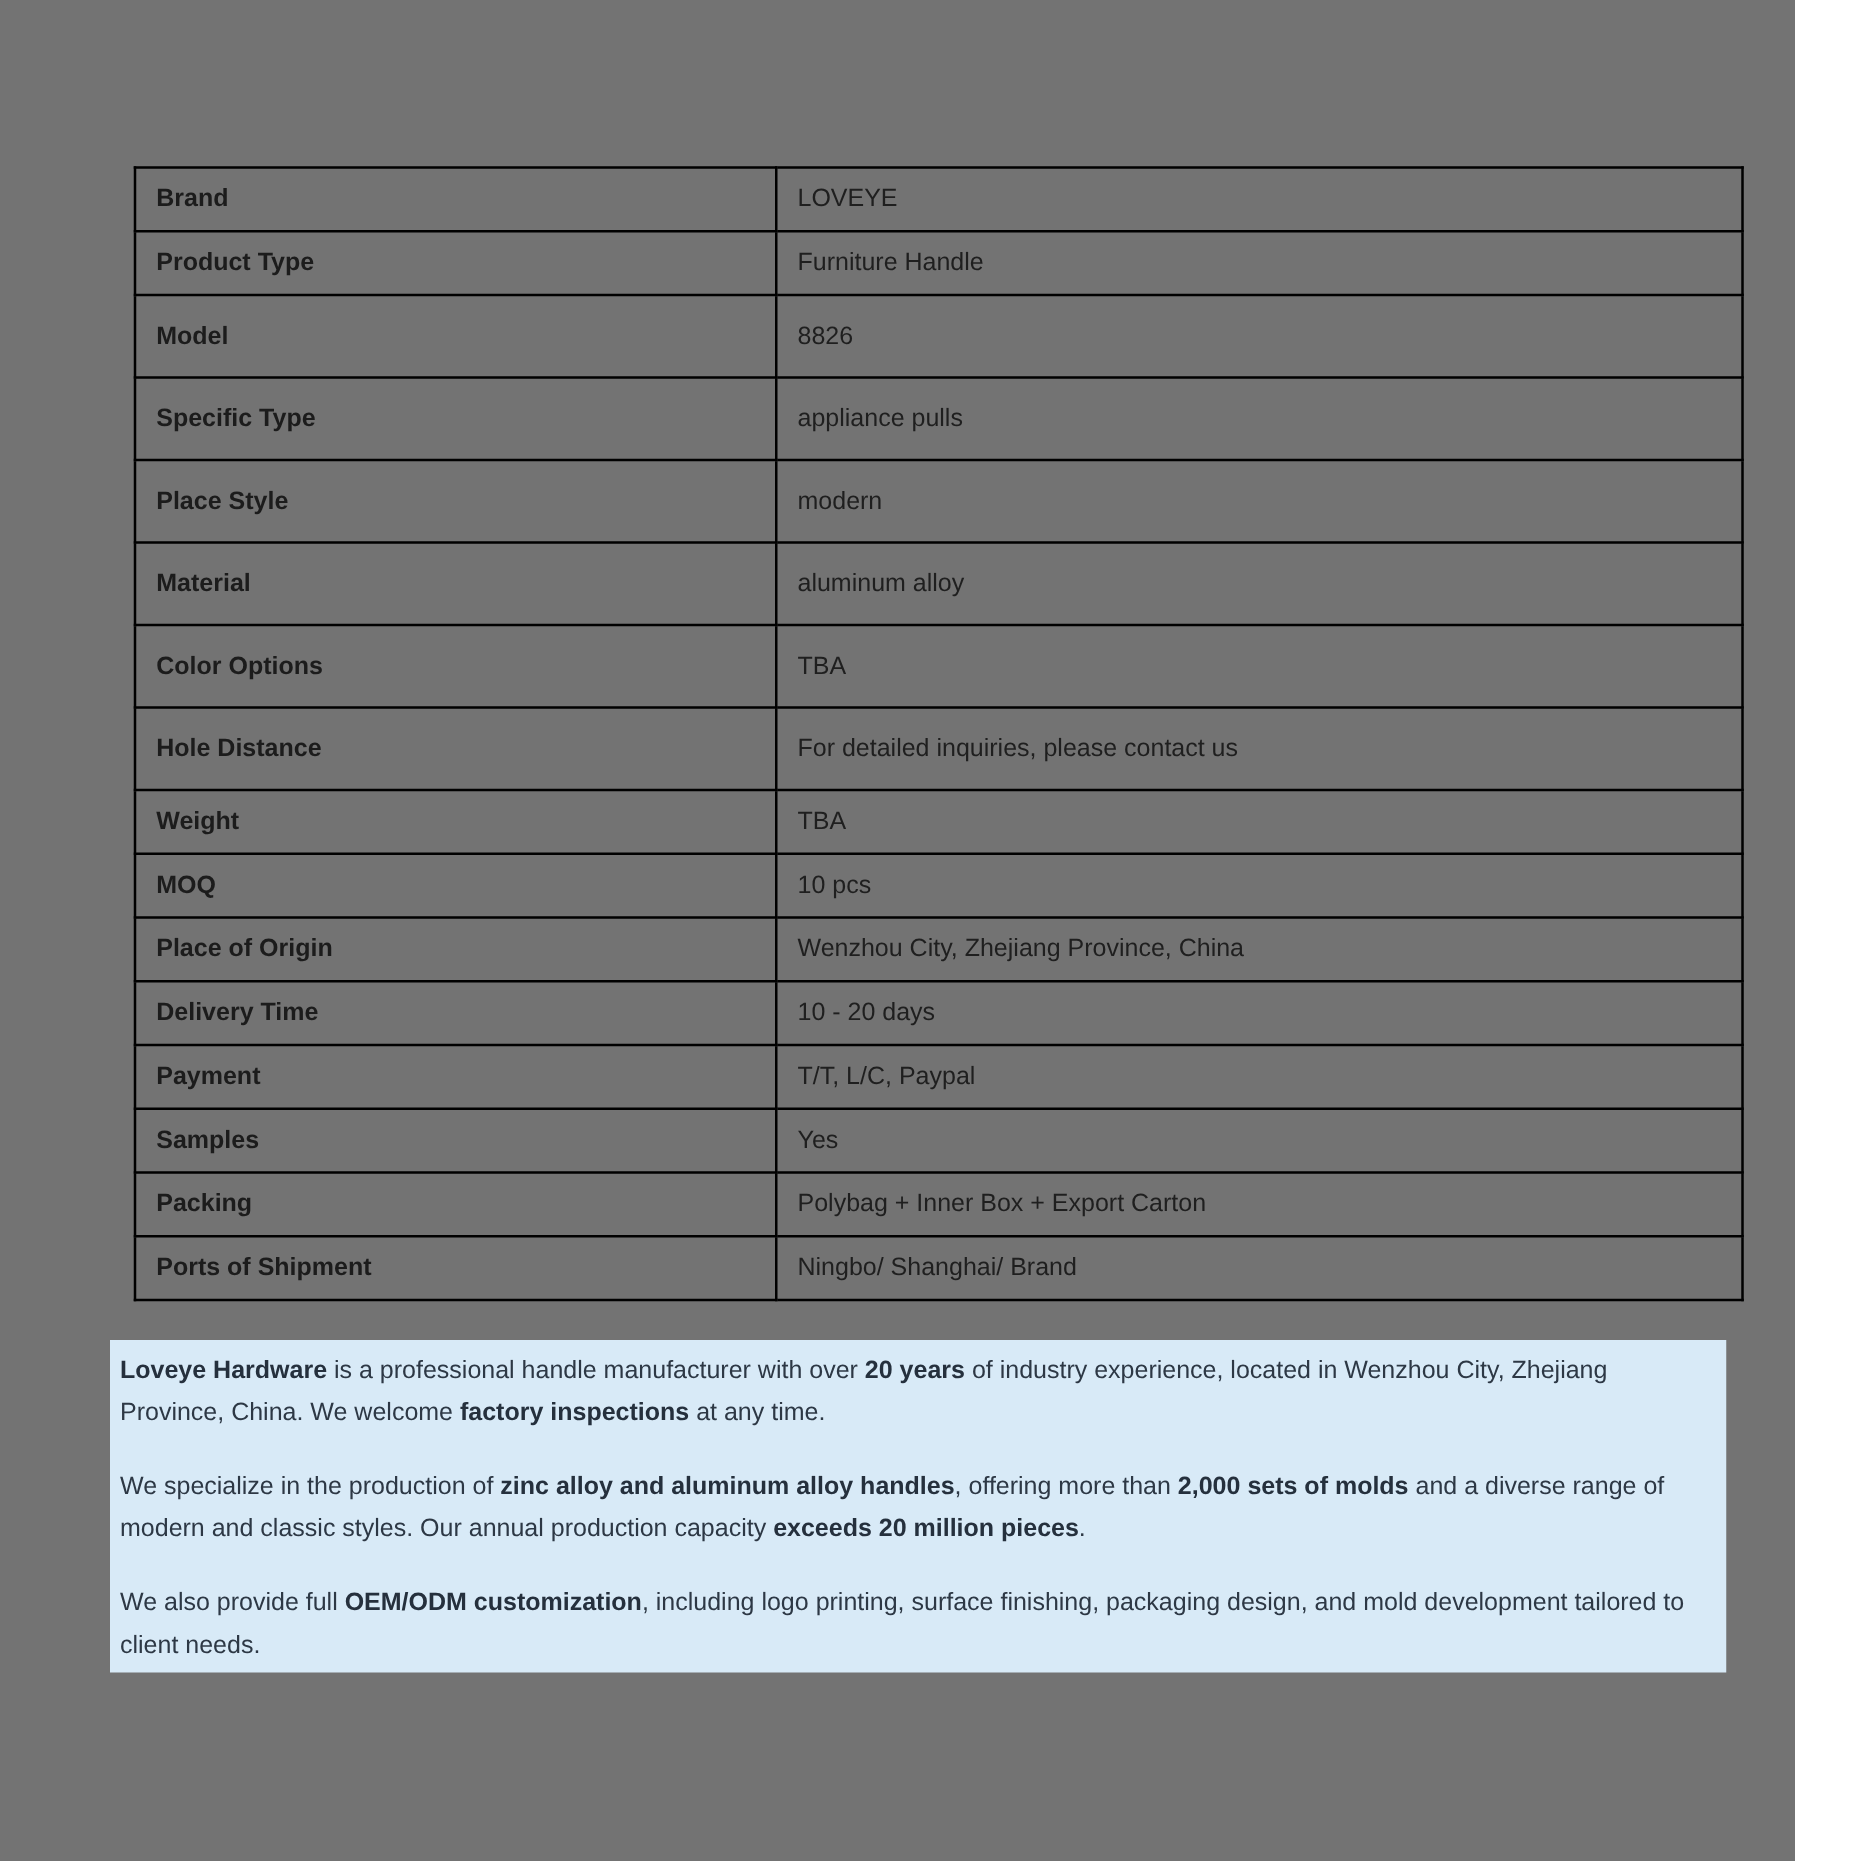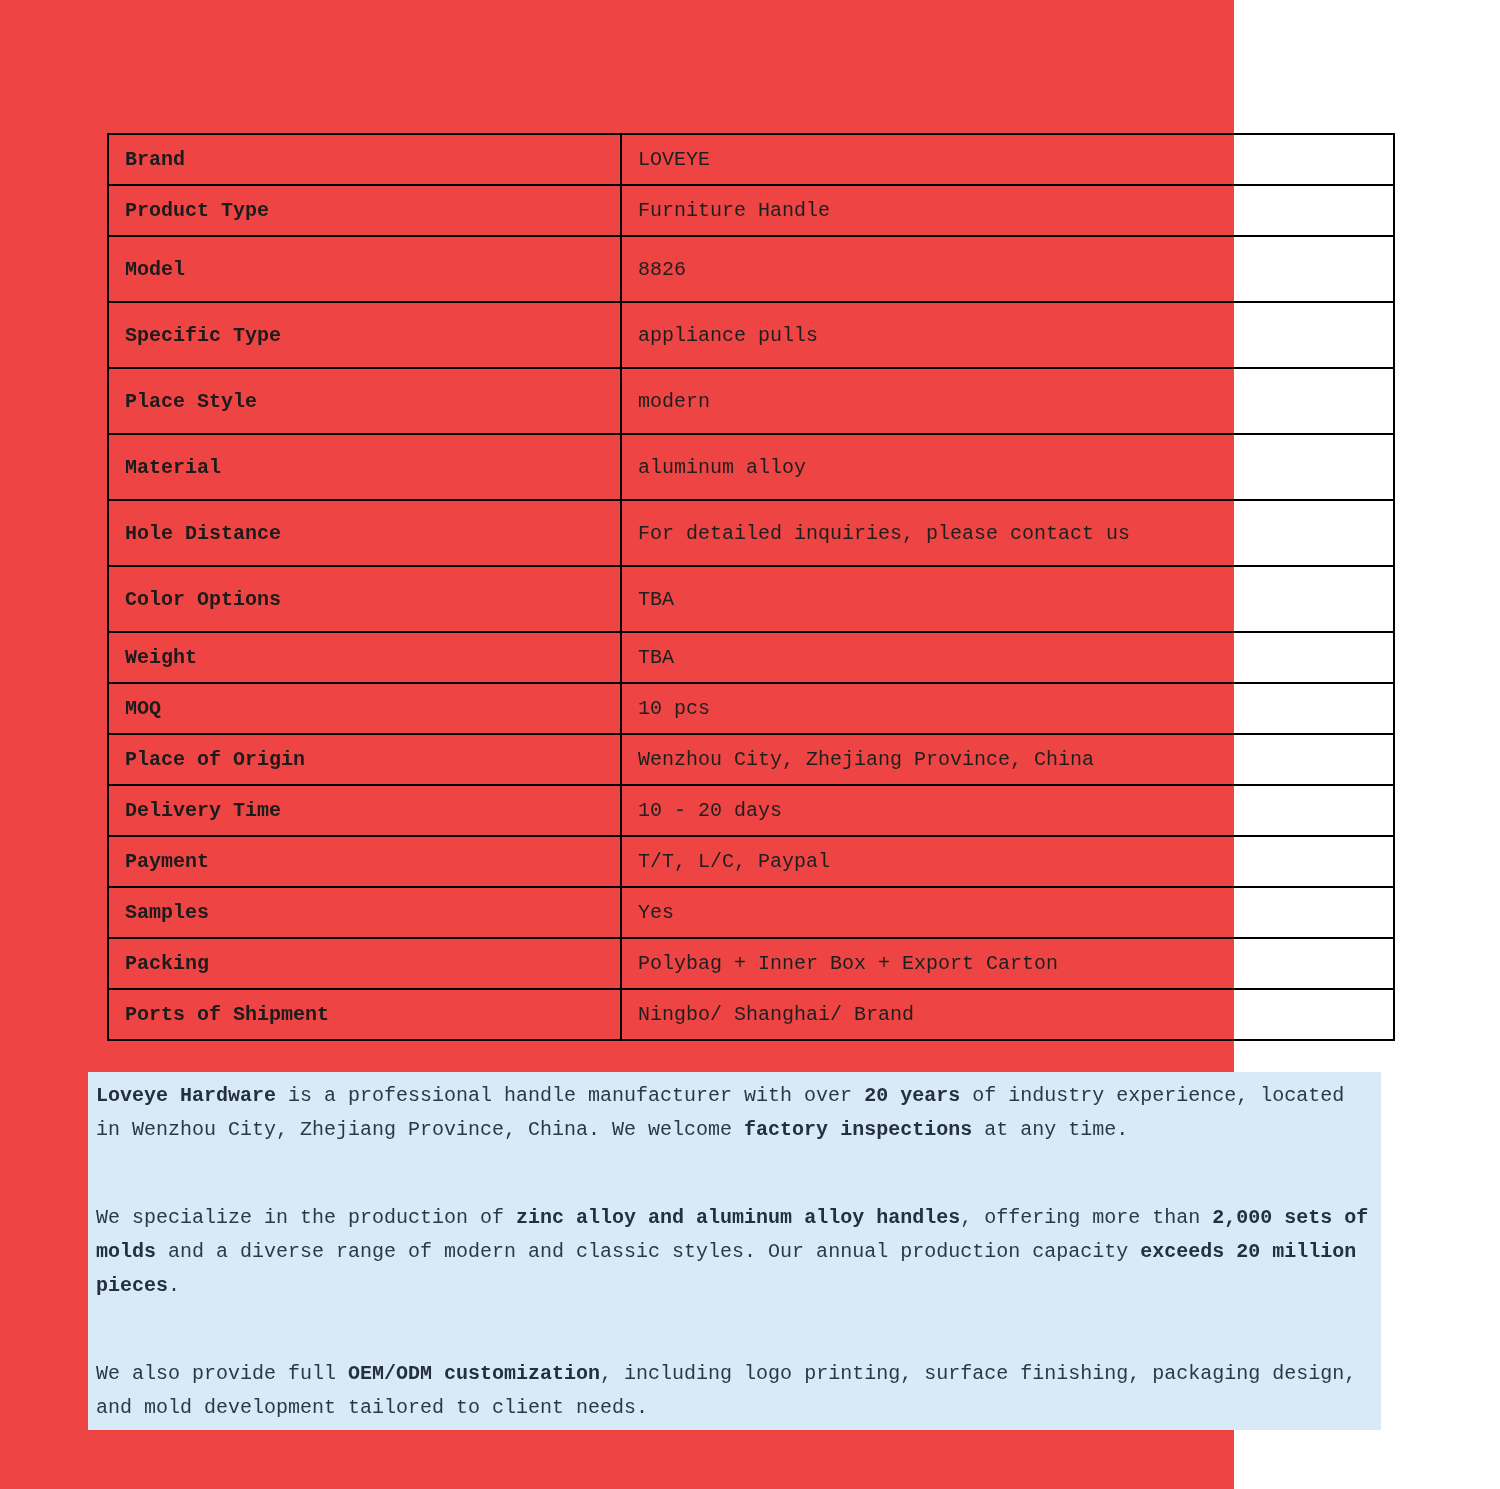--- a/index.html
+++ b/index.html
@@ -2,24 +2,24 @@
 <html><head>
 <meta charset="utf-8">
 <style>
   html, body {
     margin: 0;
     padding: 0;
     background: #ffffff;
   }
   .page {
     position: relative;
-    width: 1234px;
+    width: 1436px;
     height: 1489px;
-    background: #ef4444;
-    font-family: Liberation Mono, monospace;
+    background: #737373;
+    font-family: Liberation Sans, sans-serif;
     color: #1c1c1c;
   }
   table.specs {
     position: absolute;
     left: 107px;
     top: 133px;
     width: 1286px;
     border-collapse: collapse;
     table-layout: fixed;
     font-size: 20px;
@@ -53,21 +53,21 @@
     box-sizing: border-box;
   }
   .about p {
     margin: 0;
     font-size: 20px;
     line-height: 34px;
     color: #2d3845;
     font-weight: normal;
   }
   .about p + p {
-    margin-top: 54px;
+    margin-top: 25px;
   }
   .about b {
     font-weight: bold;
     color: #25303d;
   }
 </style>
 </head>
 <body>
 
 <div class="page">
@@ -96,26 +96,26 @@
       </tr>
       <tr class="h66">
         <td class="spec-label">Place Style</td>
         <td class="spec-value">modern</td>
       </tr>
       <tr class="h66">
         <td class="spec-label">Material</td>
         <td class="spec-value">aluminum alloy</td>
       </tr>
       <tr class="h66">
+        <td class="spec-label">Color Options</td>
+        <td class="spec-value">TBA</td>
+      </tr>
+      <tr class="h66">
         <td class="spec-label">Hole Distance</td>
         <td class="spec-value">For detailed inquiries, please contact us</td>
-      </tr>
-      <tr class="h66">
-        <td class="spec-label">Color Options</td>
-        <td class="spec-value">TBA</td>
       </tr>
       <tr>
         <td class="spec-label">Weight</td>
         <td class="spec-value">TBA</td>
       </tr>
       <tr>
         <td class="spec-label">MOQ</td>
         <td class="spec-value">10 pcs</td>
       </tr>
       <tr>

